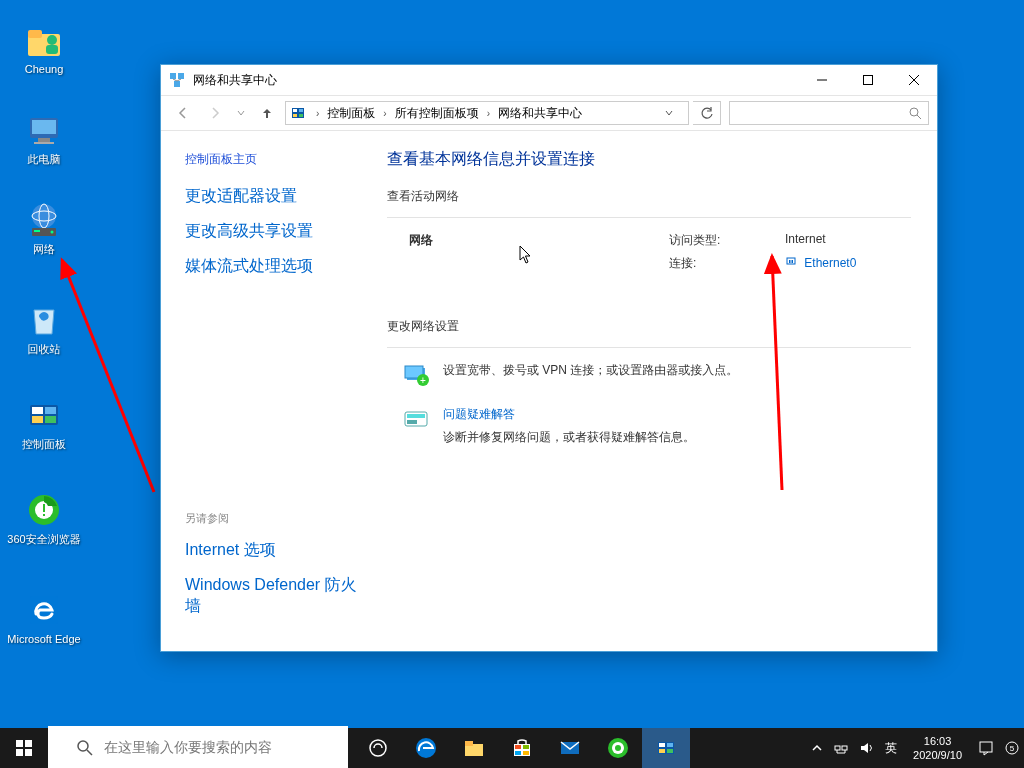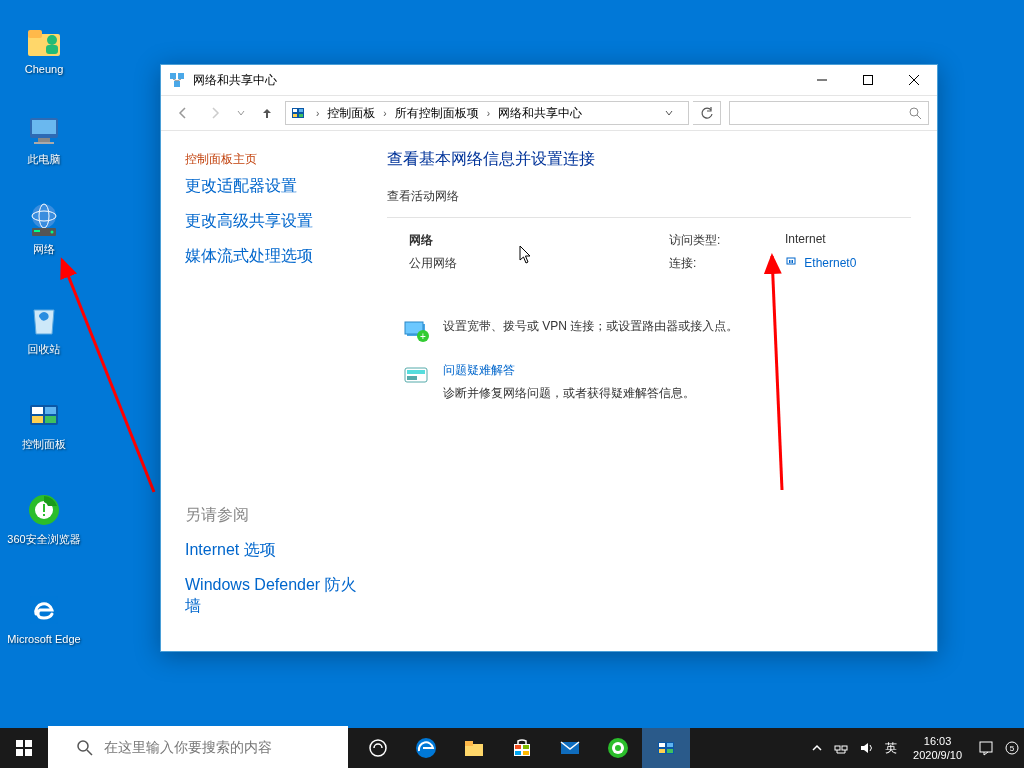--- a/index.html
+++ b/index.html
@@ -25,24 +25,24 @@
 .breadcrumb .cpicon { width: 16px; height: 16px; margin-right: 4px; }
 .breadcrumb .crumb { cursor: pointer; padding: 0 2px; }
 .breadcrumb .sep { color: #555; font-size: 10px; padding: 0 4px; }
 .bc-drop { width: 20px; text-align: center; color: #555; cursor: pointer; }
 .refresh-box { width: 28px; height: 24px; border: 1px solid #ccc; border-left: none; display: flex; align-items: center; justify-content: center; cursor: pointer; }
 .search-box { width: 200px; height: 24px; border: 1px solid #ccc; margin-left: 4px; display: flex; align-items: center; padding: 0 6px; color: #888; font-size: 12px; }
 .search-box .mag { margin-left: auto; }
 
 .body { flex: 1; display: flex; }
 .sidebar { width: 200px; padding: 20px 0 20px 24px; background: #fff; display: flex; flex-direction: column; }
-.sidebar .hdr { color: #c2410c; font-size: 12px; margin-bottom: 8px; cursor: pointer; }
+.sidebar .hdr { color: #1d4ed8; font-size: 12px; margin-bottom: 18px; cursor: pointer; }
 .sidebar .lnk { color: #0066cc; font-size: 16px; margin-bottom: 14px; cursor: pointer; }
 .sidebar .spacer { flex: 1; }
-.sidebar .also-hdr { color: #888; font-size: 16px; margin-bottom: 14px; }
+.sidebar .also-hdr { color: #888; font-size: 11px; margin-bottom: 14px; }
 
 .main { flex: 1; padding: 18px 26px; font-size: 12px; color: #333; position: relative; }
 .main h1 { color: #003399; font-size: 16px; font-weight: normal; margin-bottom: 18px; }
 .section-title { font-size: 12px; color: #333; margin-bottom: 14px; padding-bottom: 12px; border-bottom: 1px solid #e3e3e3; }
 .netrow { display: flex; margin-bottom: 12px; }
 .netrow .left { margin-left: 22px; width: 260px; }
 .netrow .left .name { font-weight: bold; margin-bottom: 6px; }
 .netrow .right { }
 .netrow .right .kv { display: flex; margin-bottom: 6px; gap: 48px; }
 .netrow .right .kv .k { width: 68px; }
@@ -270,21 +270,20 @@
       <div class="lnk">Internet 选项</div>
       <div class="lnk">Windows Defender 防火墙</div>
     </div>
 
     <div class="main">
       <h1>查看基本网络信息并设置连接</h1>
       <div class="section-title">查看活动网络</div>
       <div class="netrow">
         <div class="left">
           <div class="name">网络</div>
-          <div>公用网络</div>
         </div>
         <div class="right">
           <div class="kv">
               <span class="k">访问类型:</span>
               <span>Internet</span>
             </div>
           <div class="kv">
               <span class="k">连接:</span>
             <span class="v-link">
               <span class="nic"><svg width="12" height="12" style="display:inline">
@@ -292,20 +291,21 @@
                     <rect x="4" y="5" width="1.5" height="3" fill="#0066cc"></rect>
                     <rect x="6.5" y="5" width="1.5" height="3" fill="#0066cc"></rect>
                   </svg></span>
               <span>Ethernet0</span>
             </span>
           </div>
         </div>
       </div>
 
       <div class="change-section">
+        <div class="section-title">更改网络设置</div>
         <div class="item">
           <div class="iicon">
               <svg width="28" height="28">
                 <rect x="4" y="6" width="18" height="12" fill="#4aa8e8"></rect>
                 <rect x="2" y="4" width="18" height="12" fill="#6cc8ff" stroke="#2a88c8"></rect>
                 <circle cx="20" cy="18" r="6" fill="#3c3"></circle>
                 <text x="20" y="22" font-size="10" fill="#fff" text-anchor="middle">+</text>
               </svg>
             </div>
           <div class="itxt">

